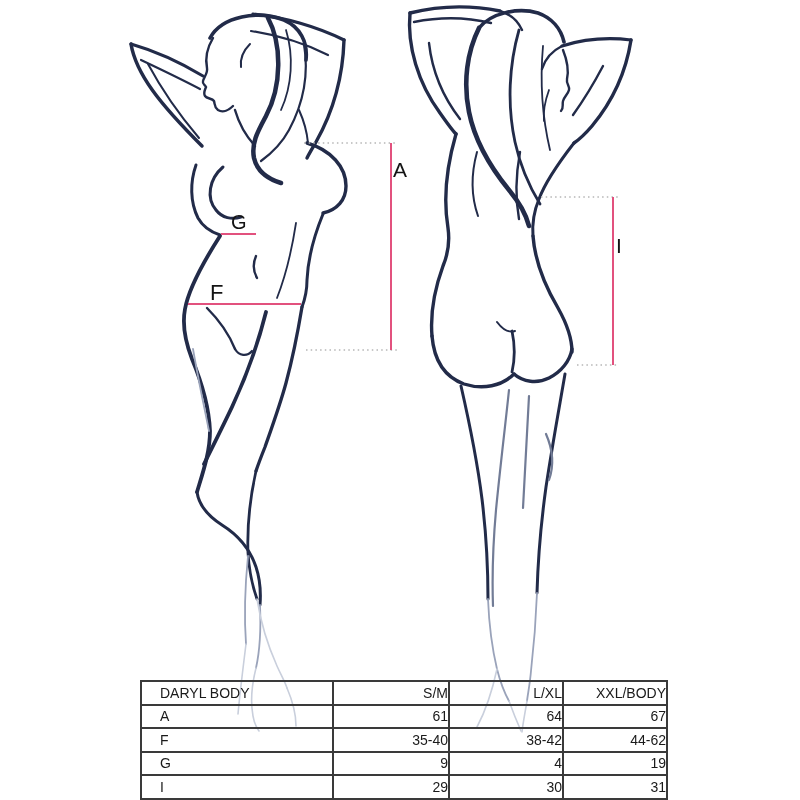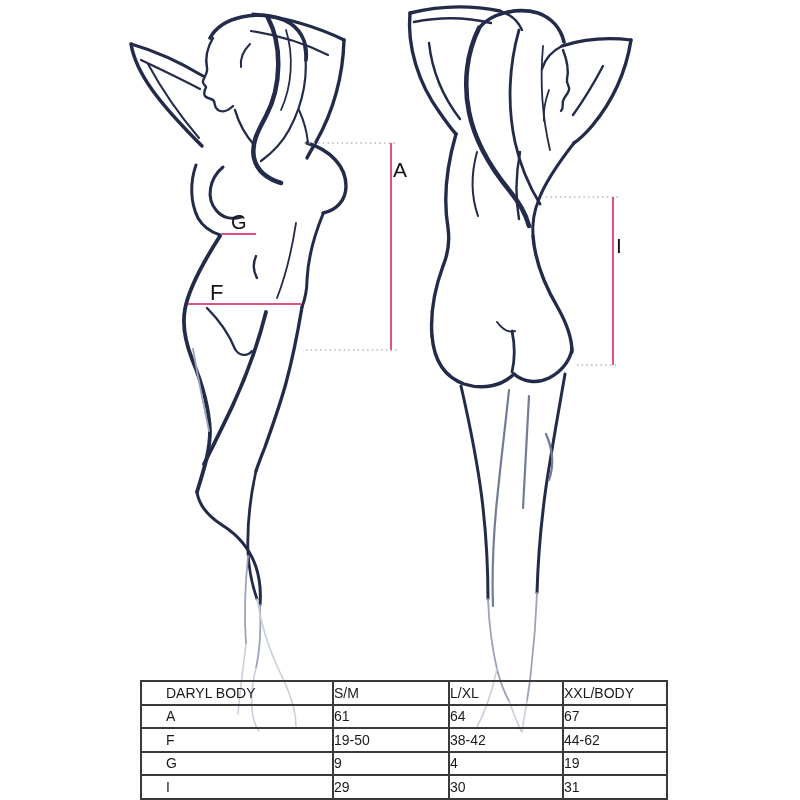--- a/index.html
+++ b/index.html
@@ -29,29 +29,29 @@
     table-layout: fixed;
     font-family: "Liberation Sans", sans-serif;
     font-size: 14px;
     color: #1a1a1a;
     background: transparent;
   }
   .size-table th, .size-table td {
     border: 2px solid #3a3a3a;
     height: 21.5px;
     padding: 0;
-    text-align: left;
+    text-align: right;
     font-weight: 400;
     vertical-align: middle;
     overflow: hidden;
     white-space: nowrap;
   }
   .size-table .row-label {
     text-align: left;
-    padding-left: 24px;
+    padding-left: 18px;
   }
 </style>
 </head>
 <body>
 
 <div class="canvas">
 
   <svg class="figure-svg" viewBox="0 0 800 800" xmlns="http://www.w3.org/2000/svg">
 
     <g fill="none" stroke="#222b49" stroke-linecap="round">
@@ -190,21 +190,21 @@
     </thead>
     <tbody>
       <tr>
         <td class="row-label">A</td>
         <td>61</td>
         <td>64</td>
         <td>67</td>
       </tr>
       <tr>
         <td class="row-label">F</td>
-        <td>19-50</td>
+        <td>35-40</td>
         <td>38-42</td>
         <td>44-62</td>
       </tr>
       <tr>
         <td class="row-label">G</td>
         <td>9</td>
         <td>4</td>
         <td>19</td>
       </tr>
       <tr>

